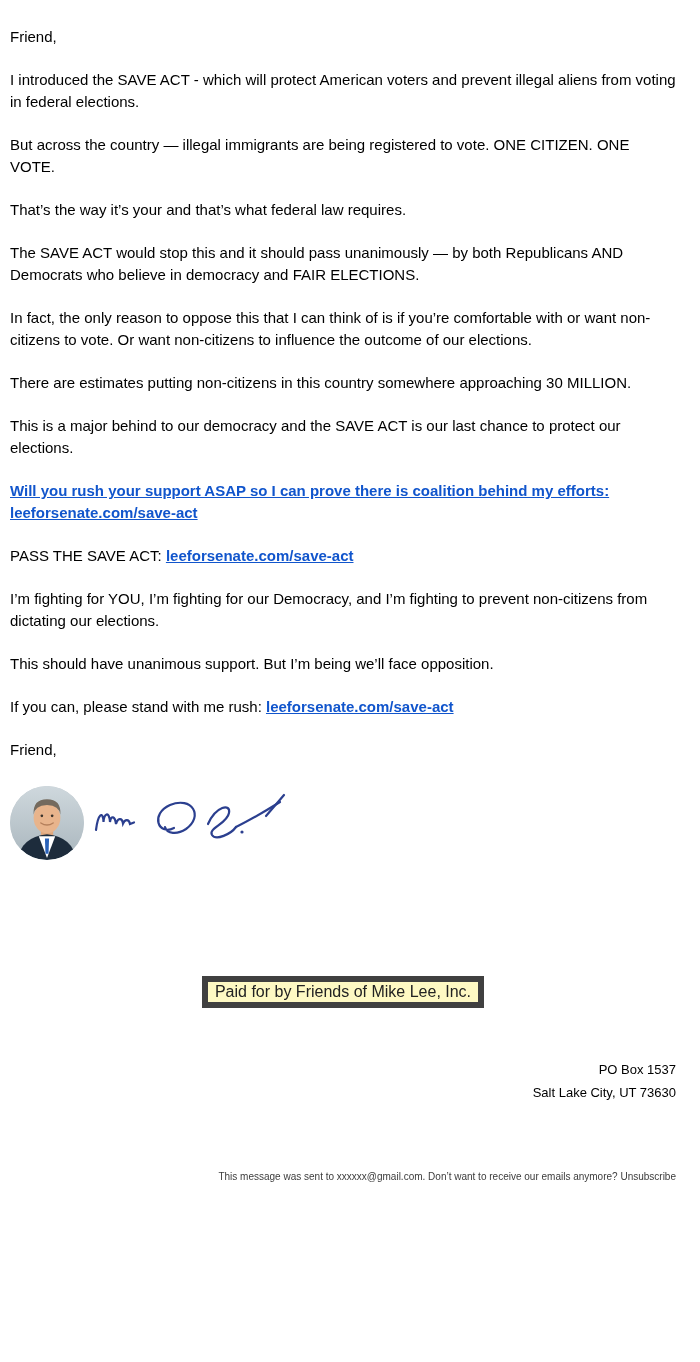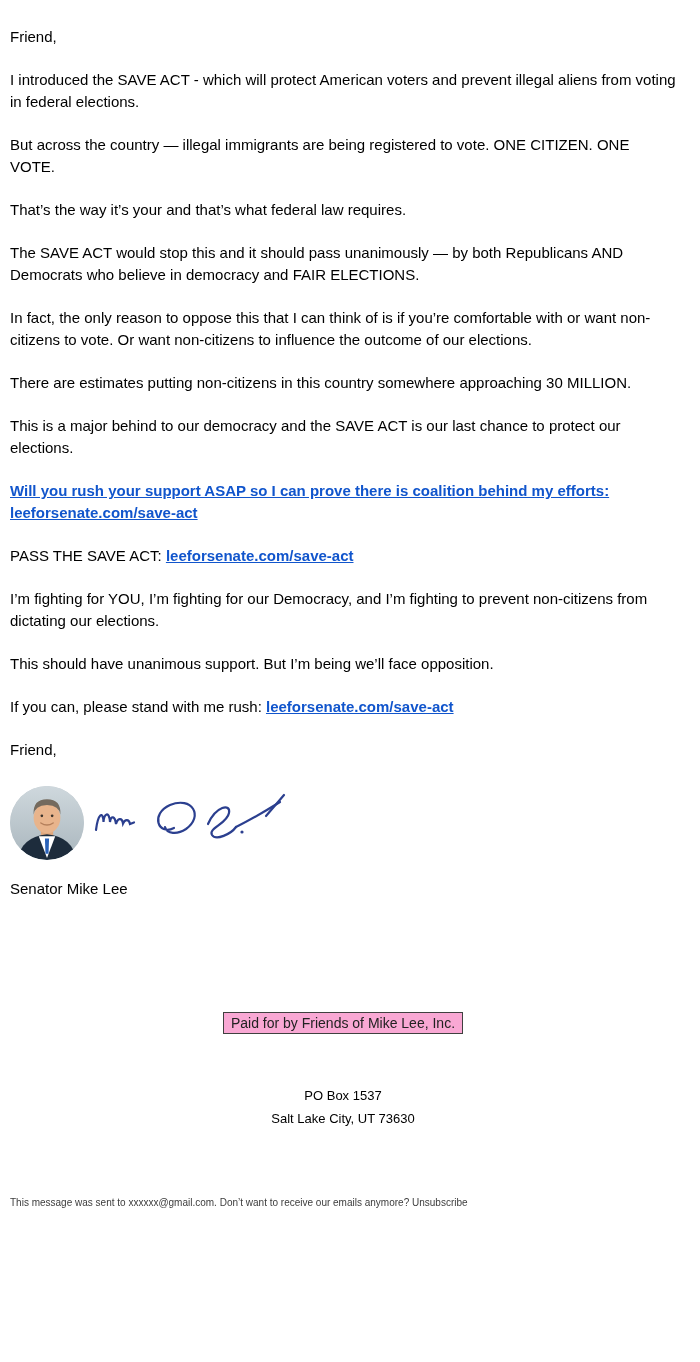--- a/index.html
+++ b/index.html
@@ -41,37 +41,37 @@
   }
   .photo svg { display: block; width: 74px; height: 74px; }
   .signature { margin-left: 6px; flex: none; }
   .sender-name { margin: 14px 0 0 0; }
   .paid-wrap {
     margin-top: 112px;
     text-align: center;
   }
   .paid-box {
     display: inline-block;
-    border: 1px solid #404040;
+    border: 6px solid #404040;
     padding: 3px 7px;
-    font-size: 14px;
+    font-size: 16px;
     line-height: 14px;
     color: #222222;
-    background: #f9a8d4;
+    background: #fef9c3;
   }
   .address {
     margin-top: 50px;
-    text-align: center;
+    text-align: right;
     font-size: 13px;
     line-height: 23px;
     color: #000000;
   }
   .footer {
     margin-top: 66px;
-    text-align: left;
+    text-align: right;
     font-size: 10px;
     line-height: 13px;
     color: #3c3c3c;
   }
   .footer a {
     color: #3c3c3c;
     text-decoration: none;
     cursor: pointer;
   }
 </style>
@@ -134,21 +134,20 @@
           <path d="M84 40 C68 48 60 26 80 17 C102 8 114 28 96 41 C87 47 77 46 75 39"></path>
           <path d="M118 36 C126 18 141 15 139 25 C137 36 118 40 122 47 C126 53 141 46 146 39"></path>
           <path d="M146 39 C160 32 174 24 190 14"></path>
           <path d="M176 28 L194 7"></path>
           <circle cx="152" cy="44" r="1.6" fill="#2b3f8f" stroke="none"></circle>
         </g>
       </svg>
     </div>
   </div>
 
-  <p class="sender-name">Senator Mike Lee</p>
 
   <div class="paid-wrap">
     <span class="paid-box">Paid for by Friends of Mike Lee, Inc.</span>
   </div>
 
   <div class="address">
     <div>PO Box 1537</div>
     <div>Salt Lake City, UT 73630</div>
   </div>
 

